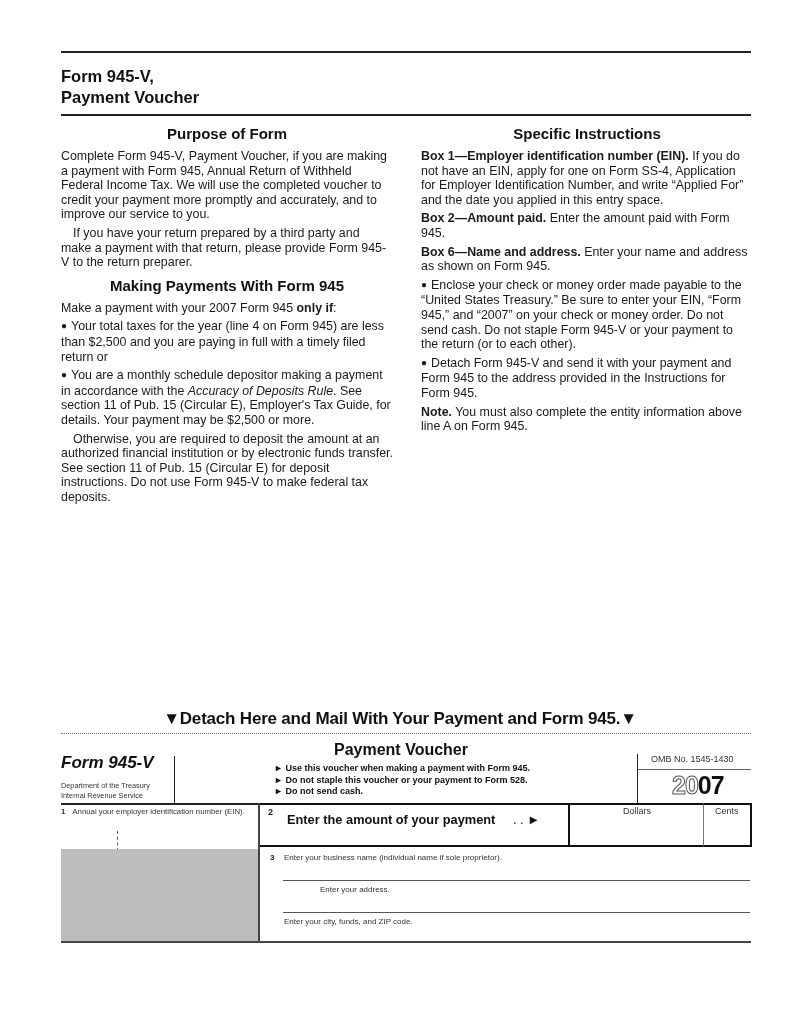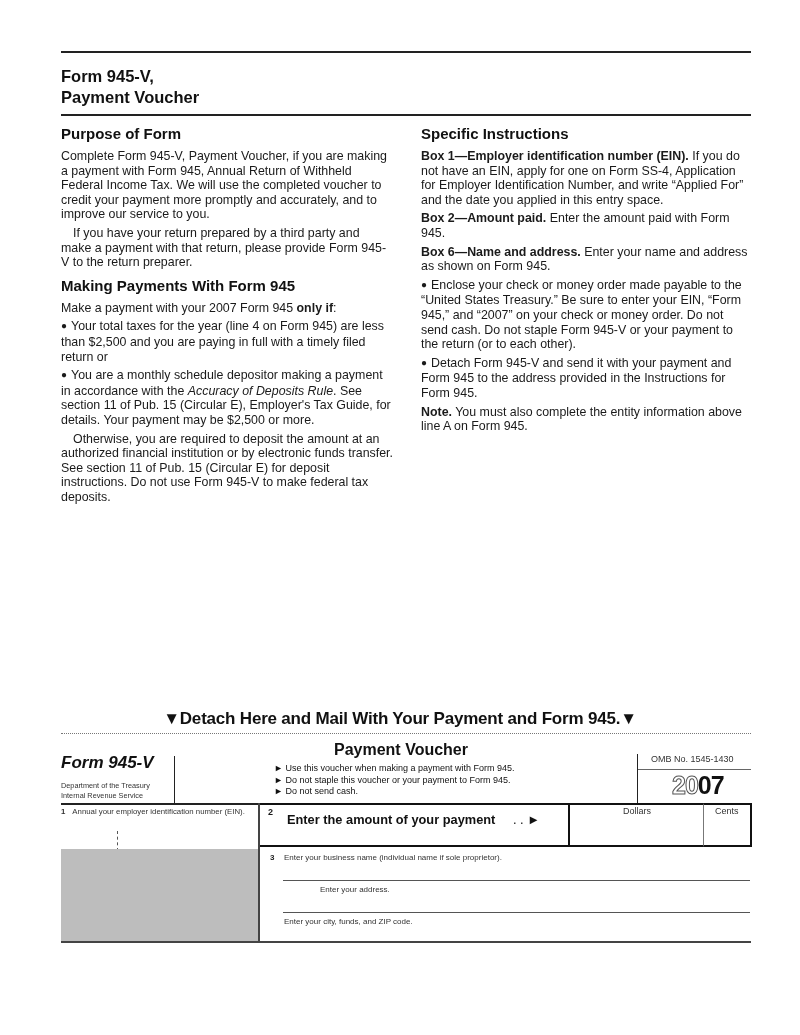--- a/index.html
+++ b/index.html
@@ -2,35 +2,35 @@
 <html><head>
 <meta charset="utf-8">
 <style>
   html, body { margin: 0; padding: 0; background: #ffffff; }
   body { width: 800px; height: 1035px; position: relative; overflow: hidden;
          font-family: "Liberation Sans", sans-serif; color: #1a1a1a; }
   .abs { position: absolute; }
   .rule { position: absolute; left: 61px; width: 690px; height: 2px; background: #222; }
   .title { left: 61px; top: 66px; font-size: 16.5px; font-weight: bold; line-height: 21px; color: #111; }
   .col { position: absolute; width: 332px; font-size: 12.4px; line-height: 14.6px; }
-  .col h2 { font-size: 15px; font-weight: bold; margin: 0 0 6px 0; line-height: 18px; color: #111; }
+  .col h2 { font-size: 15px; font-weight: bold; margin: 0 0 6px 0; line-height: 18px; color: #111; text-align: center; }
   .col p { margin: 0 0 4px 0; }
   .col p.indent { text-indent: 12px; }
   .col b { font-weight: bold; }
   .col i { font-style: italic; }
   .bullet::before { content: "\25CF"; font-size: 10px; margin-right: 4px; position: relative; top: -1px; }
 
   .detach { left: 0; width: 800px; top: 709px; text-align: center; font-size: 17px; font-weight: bold; color: #111; letter-spacing: -0.2px; }
   .dotline { left: 61px; width: 690px; top: 733px; height: 0; border-top: 1px dotted #777; }
 
   .f945v { left: 61px; top: 753px; font-size: 17px; font-weight: bold; color: #111; font-style: italic; }
   .dept { left: 61px; top: 781px; font-size: 7.3px; line-height: 10px; color: #333; }
   .vdiv1 { left: 174px; top: 756px; width: 1px; height: 47px; background: #222; }
   .pv-title { left: 334px; top: 741px; font-size: 16px; font-weight: bold; color: #111; }
-  .pv-list { left: 274px; top: 763px; font-size: 9px; font-weight: normal; line-height: 11.5px; color: #111; }
+  .pv-list { left: 274px; top: 763px; font-size: 9px; font-weight: bold; line-height: 11.5px; color: #111; }
   .omb { left: 651px; top: 754px; font-size: 9px; color: #333; }
   .omb-line { left: 638px; top: 769px; width: 113px; height: 1px; background: #666; }
   .vdiv2 { left: 637px; top: 754px; width: 1px; height: 50px; background: #222; }
   .year { left: 672px; top: 771px; font-size: 25px; font-weight: bold; letter-spacing: -1px; }
   .year .outline { color: #fff; -webkit-text-stroke: 1px #555; }
   .year .solid { color: #111; }
   .hline-main { left: 61px; top: 803px; width: 200px; height: 2px; background: #222; }
 
   .box1-label { left: 61px; top: 807px; font-size: 7.8px; color: #333; }
   .box1-label .num { font-weight: bold; margin-right: 7px; }
@@ -90,21 +90,21 @@
 
 <div class="abs f945v">Form 945-V</div>
 <div class="abs dept">
   <div>Department of the Treasury</div>
   <div>Internal Revenue Service</div>
 </div>
 <div class="abs vdiv1"></div>
 <div class="abs pv-title">Payment Voucher</div>
 <div class="abs pv-list">
   <div>► Use this voucher when making a payment with Form 945.</div>
-  <div>► Do not staple this voucher or your payment to Form 945.</div>
+  <div>► Do not staple this voucher or your payment to Form 528.</div>
   <div>► Do not send cash.</div>
 </div>
 <div class="abs vdiv2"></div>
 <div class="abs omb">OMB No. 1545-1430</div>
 <div class="abs omb-line"></div>
 <div class="abs year"><span class="outline">20</span><span class="solid">07</span></div>
 <div class="abs hline-main"></div>
 
 <div class="abs box1-label"><span class="num">1</span><span>Annual your employer identification number (EIN).</span></div>
 <input class="abs" style="left: 62px; top: 822px; width: 194px; height: 24px; border: none; background: transparent;" value="">

